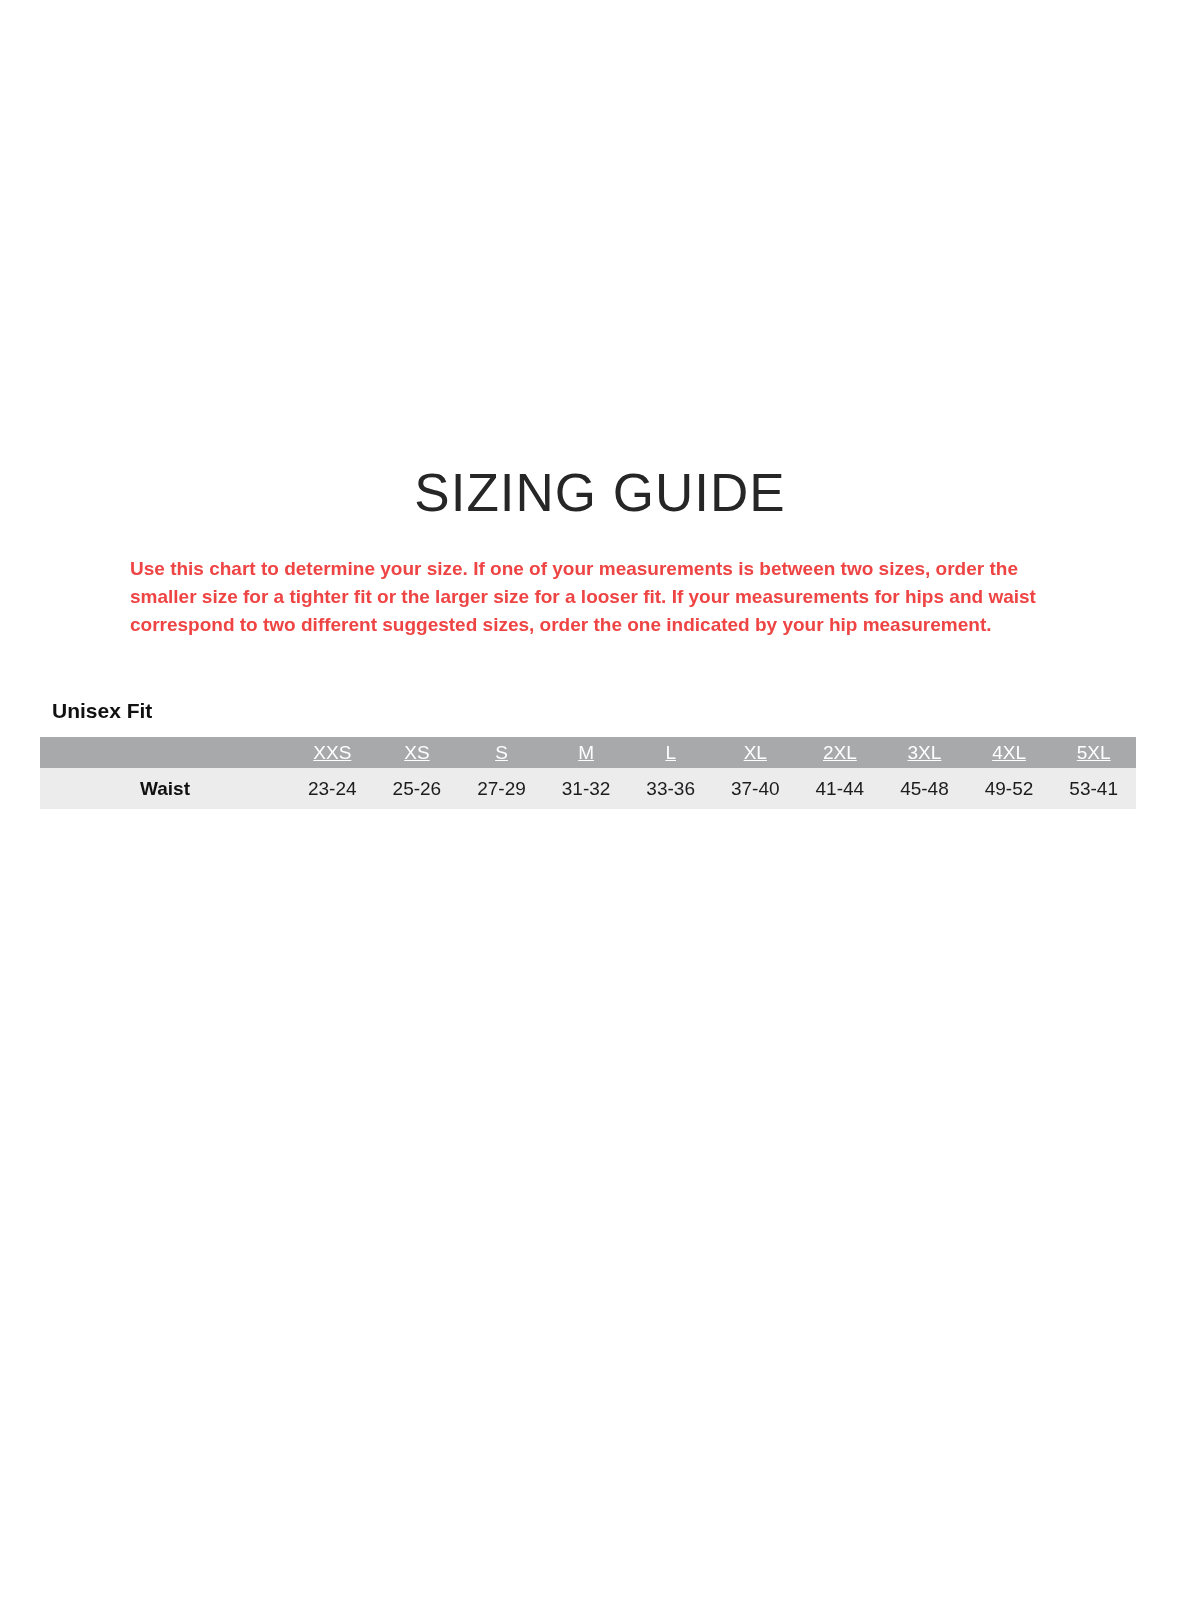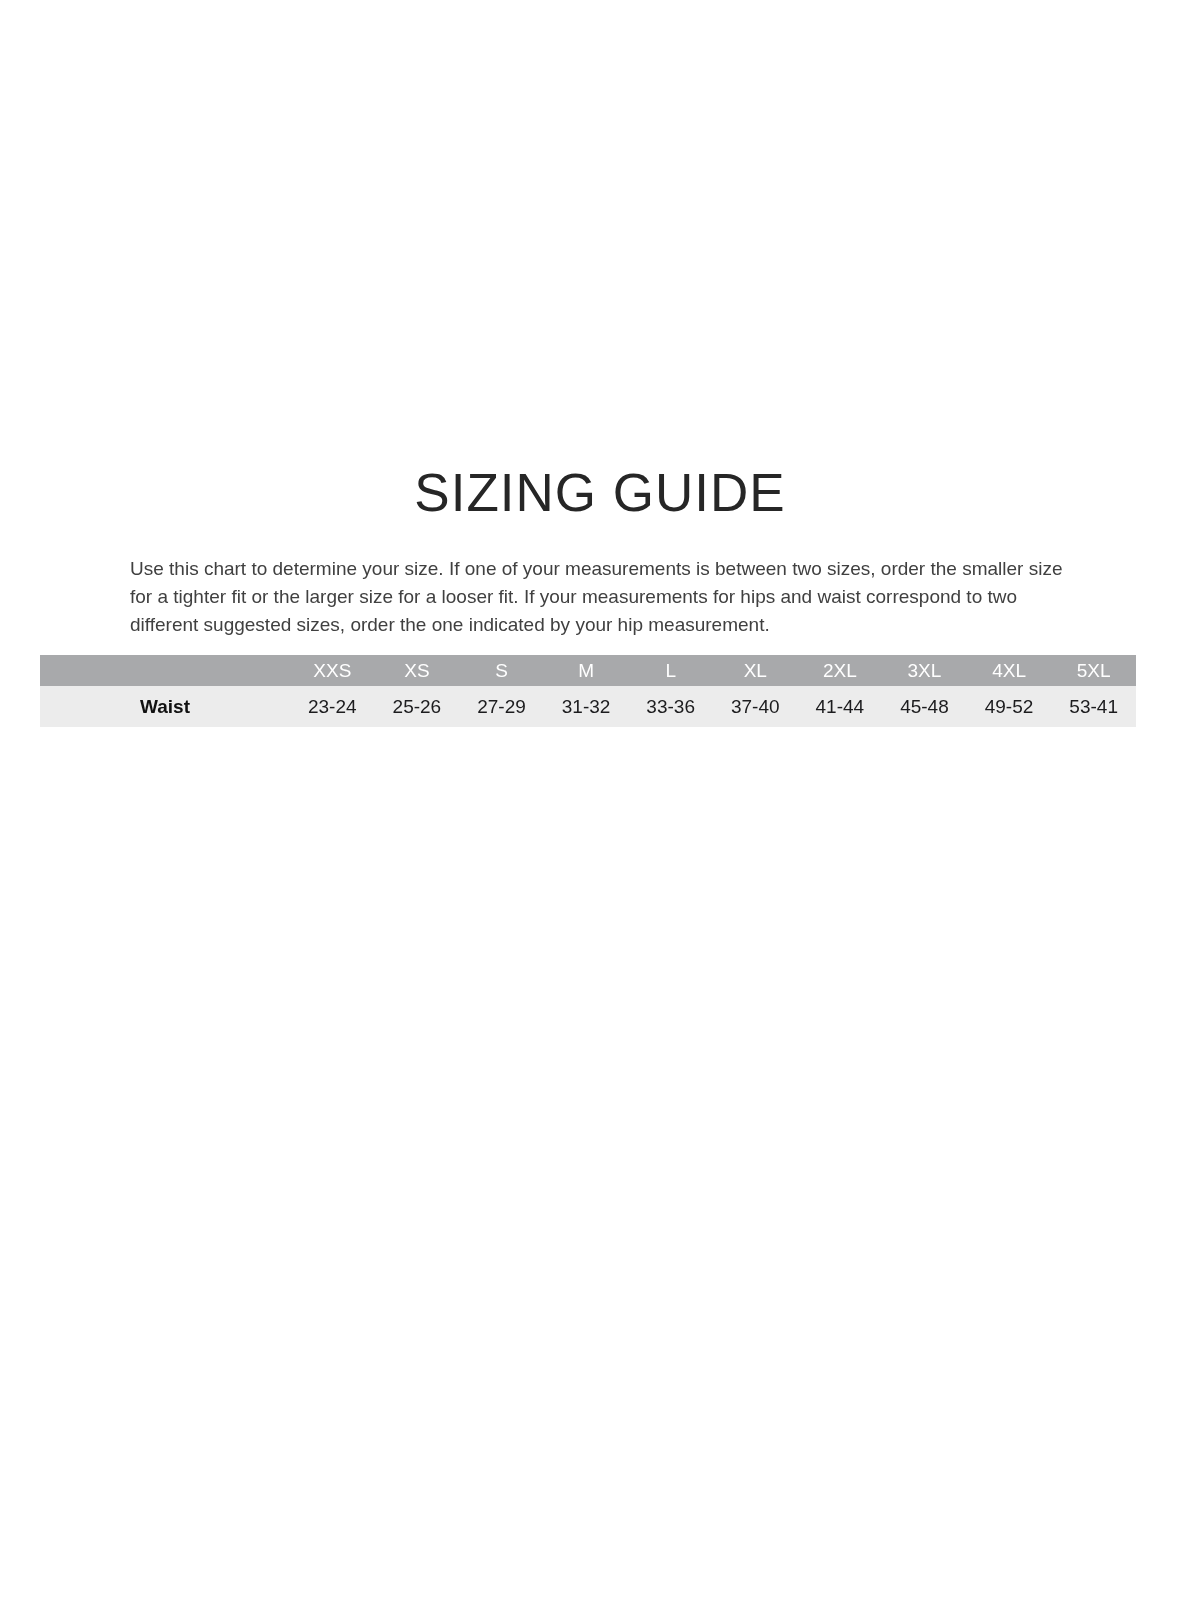--- a/index.html
+++ b/index.html
@@ -23,25 +23,25 @@
     margin-top: 462px;
     text-align: center;
     font-size: 53px;
     font-weight: 500;
     letter-spacing: 1px;
     color: #262626;
   }
 
   .intro {
     width: 940px;
-    margin: 32px auto 16px auto;
+    margin: 32px auto 6px auto;
     font-size: 19px;
     line-height: 28px;
-    font-weight: 400;
-    color: #404040;
+    font-weight: 700;
+    color: #ef4444;
     text-align: left;
   }
 
   .section-heading {
     margin: 60px 0 14px 52px;
     font-size: 21px;
     font-weight: 700;
     color: #111111;
   }
 
@@ -55,20 +55,21 @@
 
   table.size-table col.label-col { width: 250px; }
 
   table.size-table thead th {
     background: #a8a9ab;
     color: #ffffff;
     font-weight: 400;
     height: 31px;
     text-align: center;
     vertical-align: middle;
+    text-decoration: underline;
   }
 
   table.size-table tbody th {
     font-weight: 700;
     color: #111111;
     text-align: center;
     vertical-align: middle;
   }
 
   table.size-table tbody td {
@@ -86,20 +87,21 @@
 </style>
 </head>
 <body>
 
 <div class="page">
 
   <h1 class="title">SIZING GUIDE</h1>
 
   <p class="intro">Use this chart to determine your size. If one of your measurements is between two sizes, order the smaller size for a tighter fit or the larger size for a looser fit. If your measurements for hips and waist correspond to two different suggested sizes, order the one indicated by your hip measurement.</p>
 
+  <h2 class="section-heading">Unisex Fit</h2>
 
   <table class="size-table">
     <colgroup>
       <col class="label-col">
       <col>
         <col>
         <col>
         <col>
         <col>
         <col>

